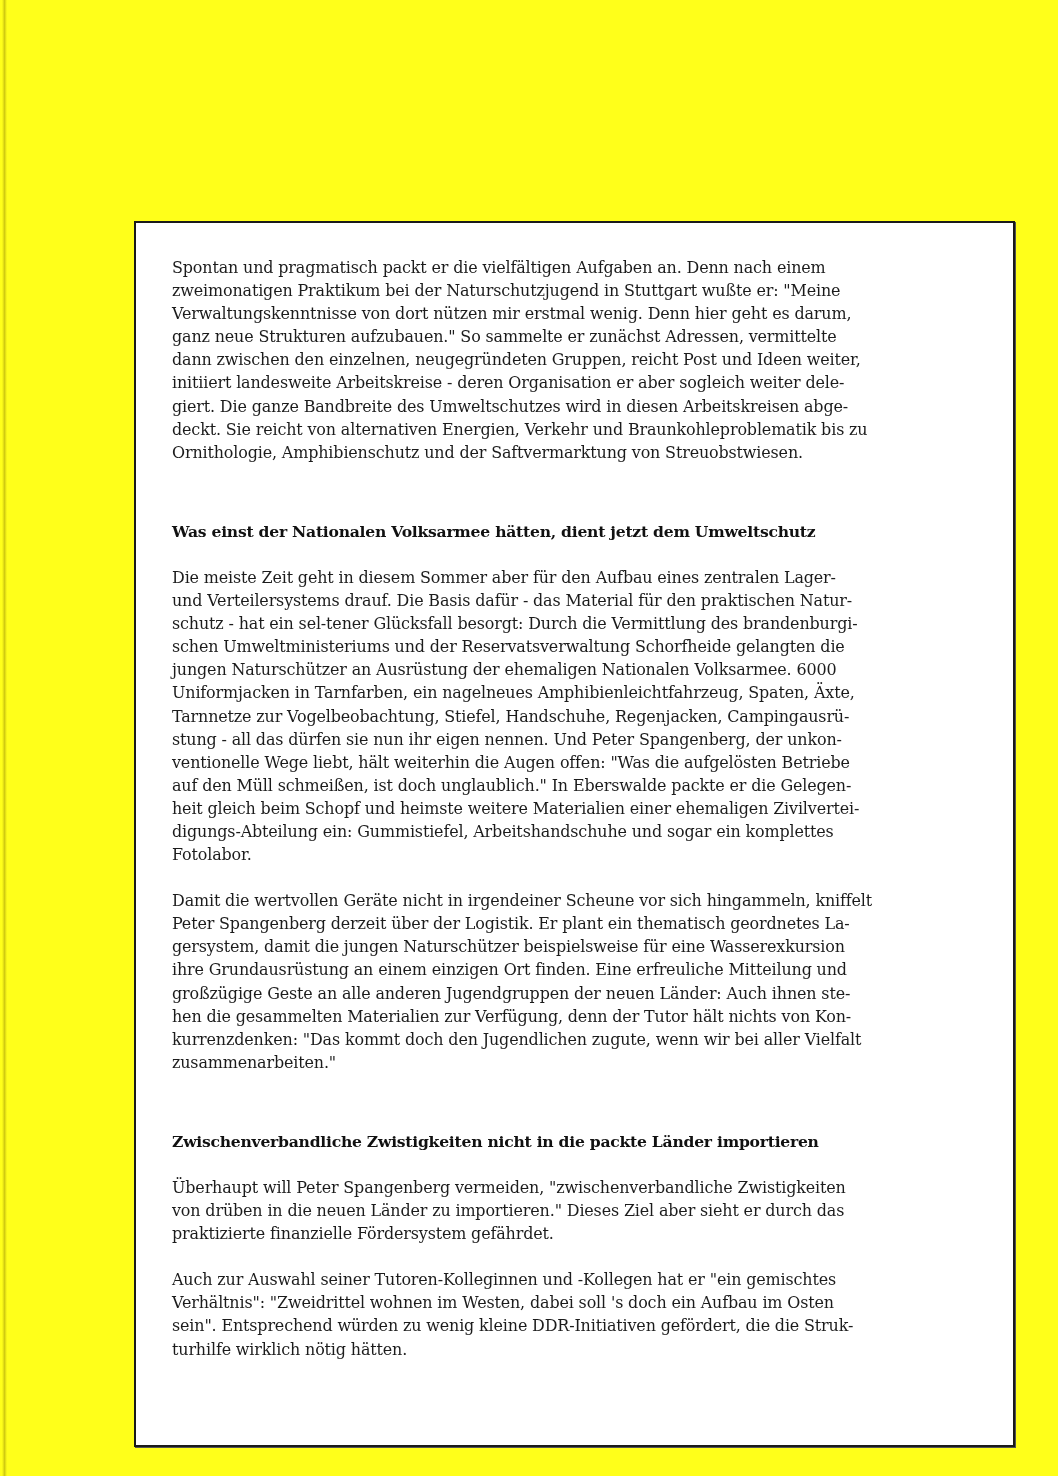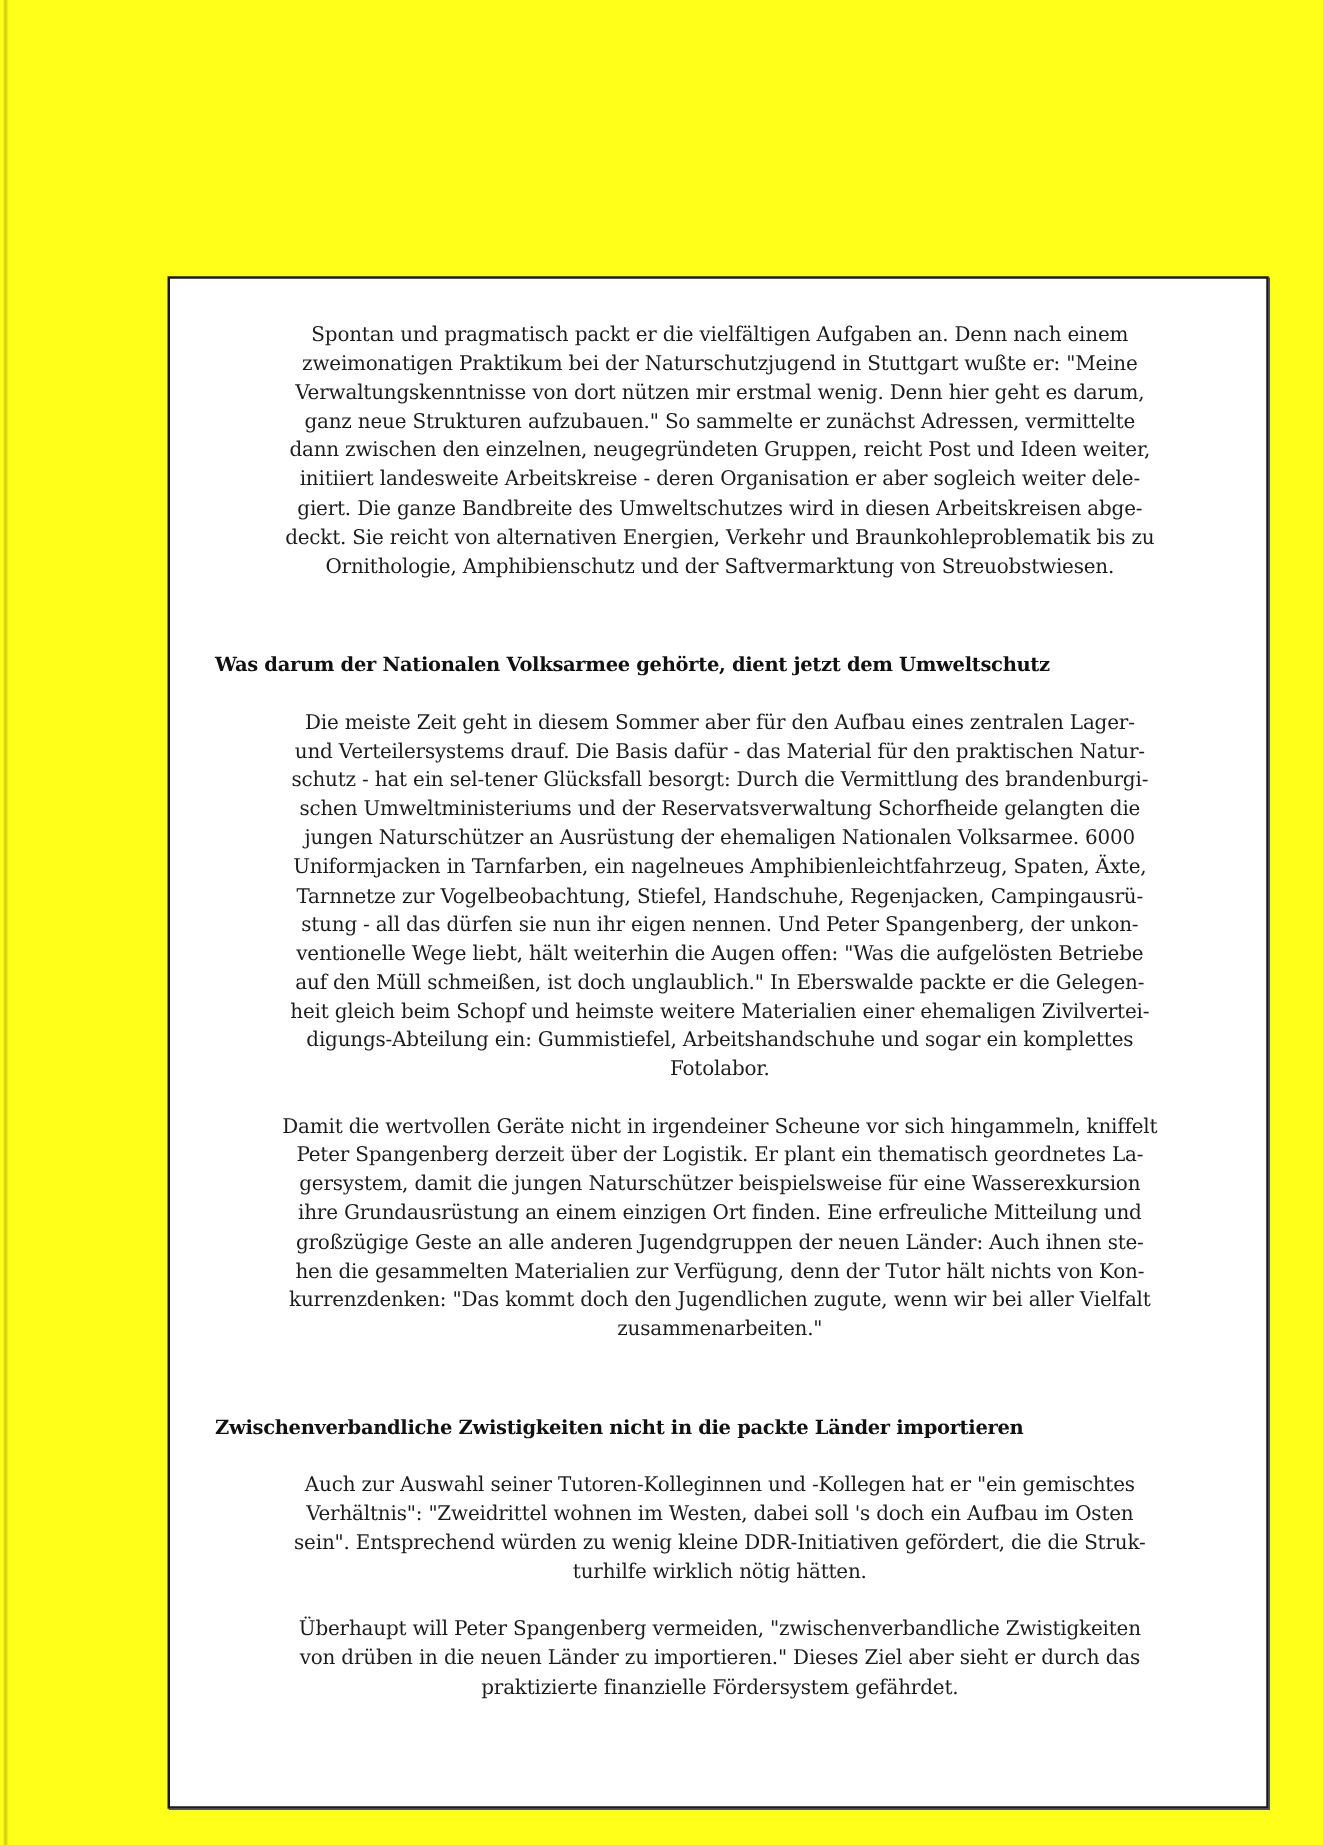--- a/index.html
+++ b/index.html
@@ -37,21 +37,21 @@
       left: 36px;
       top: 33px;
       width: 820px;
       color: #1c1c1c;
       font-size: 16.2px;
       line-height: 23.1px;
       letter-spacing: -0.15px;
     }
     .para {
       margin: 0 0 23px 0;
-      text-align: center;
+      text-align: left;
       white-space: normal;
     }
     .line {
       display: block;
       white-space: nowrap;
     }
     .heading {
       font-family: "DejaVu Serif", "Liberation Serif", serif;
       font-weight: bold;
       font-size: 15.6px;
@@ -76,21 +76,21 @@
       <span class="line" style="transform-origin: left center; transform: scaleX(0.985);">ganz neue Strukturen aufzubauen." So sammelte er zunächst Adressen, vermittelte</span>
       <span class="line" style="transform-origin: left center; transform: scaleX(0.985);">dann zwischen den einzelnen, neugegründeten Gruppen, reicht Post und Ideen weiter,</span>
       <span class="line" style="transform-origin: left center; transform: scaleX(0.985);">initiiert landesweite Arbeitskreise - deren Organisation er aber sogleich weiter dele-</span>
       <span class="line" style="transform-origin: left center; transform: scaleX(0.985);">giert. Die ganze Bandbreite des Umweltschutzes wird in diesen Arbeitskreisen abge-</span>
       <span class="line" style="transform-origin: left center; transform: scaleX(0.985);">deckt. Sie reicht von alternativen Energien, Verkehr und Braunkohleproblematik bis zu</span>
       <span class="line" style="transform-origin: left center; transform: scaleX(0.985);">Ornithologie, Amphibienschutz und der Saftvermarktung von Streuobstwiesen.</span>
     </div>
 
     <div class="gap-lg"></div>
 
-    <div class="heading">Was darum der Nationalen Volksarmee gehörte, dient jetzt dem Umweltschutz</div>
+    <div class="heading">Was einst der Nationalen Volksarmee hätten, dient jetzt dem Umweltschutz</div>
 
     <div class="para">
       <span class="line" style="transform-origin: left center; transform: scaleX(0.985);">Die meiste Zeit geht in diesem Sommer aber für den Aufbau eines zentralen Lager-</span>
       <span class="line" style="transform-origin: left center; transform: scaleX(0.985);">und Verteilersystems drauf. Die Basis dafür - das Material für den praktischen Natur-</span>
       <span class="line" style="transform-origin: left center; transform: scaleX(0.985);">schutz - hat ein sel-tener Glücksfall besorgt: Durch die Vermittlung des brandenburgi-</span>
       <span class="line" style="transform-origin: left center; transform: scaleX(0.985);">schen Umweltministeriums und der Reservatsverwaltung Schorfheide gelangten die</span>
       <span class="line" style="transform-origin: left center; transform: scaleX(0.985);">jungen Naturschützer an Ausrüstung der ehemaligen Nationalen Volksarmee. 6000</span>
       <span class="line" style="transform-origin: left center; transform: scaleX(0.985);">Uniformjacken in Tarnfarben, ein nagelneues Amphibienleichtfahrzeug, Spaten, Äxte,</span>
       <span class="line" style="transform-origin: left center; transform: scaleX(0.985);">Tarnnetze zur Vogelbeobachtung, Stiefel, Handschuhe, Regenjacken, Campingausrü-</span>
       <span class="line" style="transform-origin: left center; transform: scaleX(0.985);">stung - all das dürfen sie nun ihr eigen nennen. Und Peter Spangenberg, der unkon-</span>
@@ -110,27 +110,27 @@
       <span class="line" style="transform-origin: left center; transform: scaleX(0.985);">hen die gesammelten Materialien zur Verfügung, denn der Tutor hält nichts von Kon-</span>
       <span class="line" style="transform-origin: left center; transform: scaleX(0.985);">kurrenzdenken: "Das kommt doch den Jugendlichen zugute, wenn wir bei aller Vielfalt</span>
       <span class="line" style="transform-origin: left center; transform: scaleX(0.985);">zusammenarbeiten."</span>
     </div>
 
     <div class="gap-lg"></div>
 
     <div class="heading">Zwischenverbandliche Zwistigkeiten nicht in die packte Länder importieren</div>
 
     <div class="para">
+      <span class="line" style="transform-origin: left center; transform: scaleX(0.985);">Überhaupt will Peter Spangenberg vermeiden, "zwischenverbandliche Zwistigkeiten</span>
+      <span class="line" style="transform-origin: left center; transform: scaleX(0.985);">von drüben in die neuen Länder zu importieren." Dieses Ziel aber sieht er durch das</span>
+      <span class="line" style="transform-origin: left center; transform: scaleX(0.985);">praktizierte finanzielle Fördersystem gefährdet.</span>
+    </div>
+
+    <div class="para">
       <span class="line" style="transform-origin: left center; transform: scaleX(0.985);">Auch zur Auswahl seiner Tutoren-Kolleginnen und -Kollegen hat er "ein gemischtes</span>
       <span class="line" style="transform-origin: left center; transform: scaleX(0.985);">Verhältnis": "Zweidrittel wohnen im Westen, dabei soll 's doch ein Aufbau im Osten</span>
       <span class="line" style="transform-origin: left center; transform: scaleX(0.985);">sein". Entsprechend würden zu wenig kleine DDR-Initiativen gefördert, die die Struk-</span>
       <span class="line" style="transform-origin: left center; transform: scaleX(0.985);">turhilfe wirklich nötig hätten.</span>
-    </div>
-
-    <div class="para">
-      <span class="line" style="transform-origin: left center; transform: scaleX(0.985);">Überhaupt will Peter Spangenberg vermeiden, "zwischenverbandliche Zwistigkeiten</span>
-      <span class="line" style="transform-origin: left center; transform: scaleX(0.985);">von drüben in die neuen Länder zu importieren." Dieses Ziel aber sieht er durch das</span>
-      <span class="line" style="transform-origin: left center; transform: scaleX(0.985);">praktizierte finanzielle Fördersystem gefährdet.</span>
     </div>
 
 
   </div>
 </div>
 
 </body></html>

